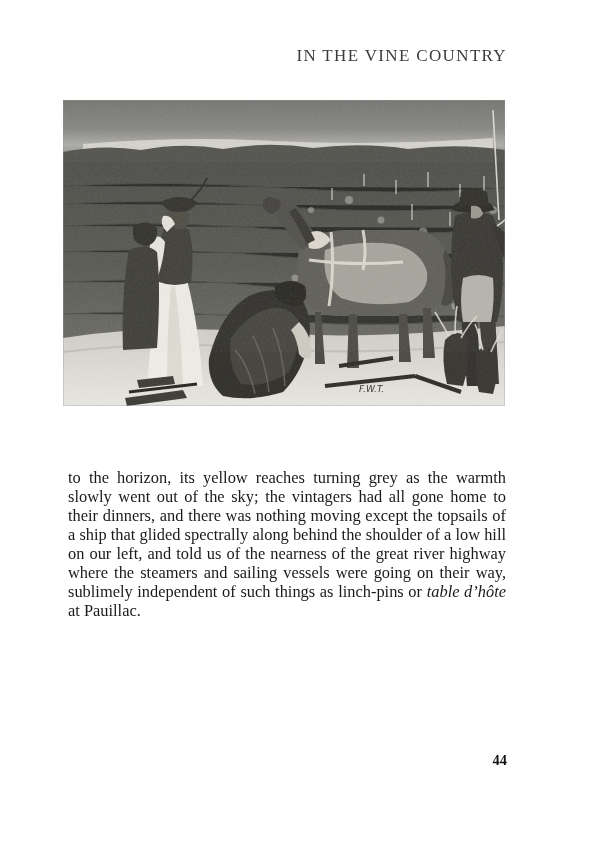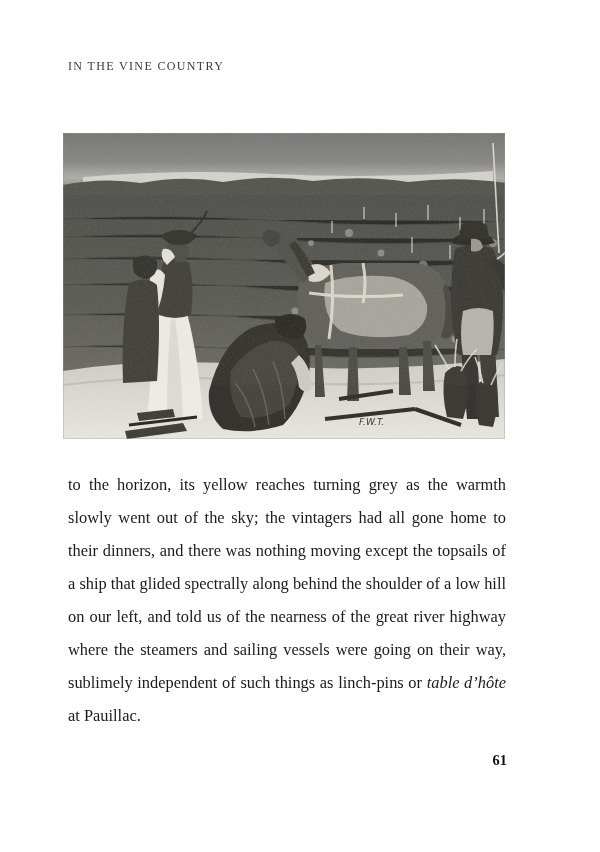--- a/index.html
+++ b/index.html
@@ -21,35 +21,34 @@
     inset: 0;
     background: #ffffff;
   }
 
   
   .running-head {
     position: absolute;
     top: 46px;
     left: 68px;
     right: 93px;
-    font-size: 12px;
+    text-align: right;
+    font-size: 17px;
     letter-spacing: 1.35px;
     color: #3b3b3b;
     white-space: nowrap;
-    margin-top: 13px;
   }
 
   
   .figure {
     position: absolute;
     left: 63px;
     top: 100px;
     width: 442px;
     height: 306px;
-    margin-top: 33px;
   }
   .plate {
     position: absolute;
     inset: 0;
     overflow: hidden;
     background: #6f6f6c;
     box-shadow: 0 0 0 1px #8d8d8a inset;
   }
   .plate svg { display: block; width: 100%; height: 100%; }
 
@@ -68,21 +67,21 @@
   
   .body-text {
     position: absolute;
     left: 68px;
     top: 468px;
     width: 438px;
   }
   .body-text p {
     margin: 0;
     font-size: 16.4px;
-    line-height: 33px;
+    line-height: 19px;
     text-align: justify;
     text-justify: inter-word;
     -webkit-hyphens: none;
     hyphens: none;
   }
   .body-text p.indent { text-indent: 1.55em; }
   .body-text i { font-style: italic; }
 
   
   .folio {
@@ -313,15 +312,15 @@
         <rect x="0" y="0" width="442" height="306" fill="none" stroke="#9a9992" stroke-width="2" opacity="0.35"></rect>
       </svg>
     </div>
 
   </div>
 
   <div class="body-text">
     <p>to the horizon, its yellow reaches turning grey as the warmth slowly went out of the sky; the vintagers had all gone home to their dinners, and there was nothing moving except the topsails of a ship that glided spectrally along behind the shoulder of a low hill on our left, and told us of the nearness of the great river highway where the steamers and sailing vessels were going on their way, sublimely independent of such things as linch-pins or <i>table d’hôte</i> at Pauillac.</p>
   </div>
 
-  <div class="folio">61</div>
+  <div class="folio">44</div>
 
 </div>
 
 </body></html>

